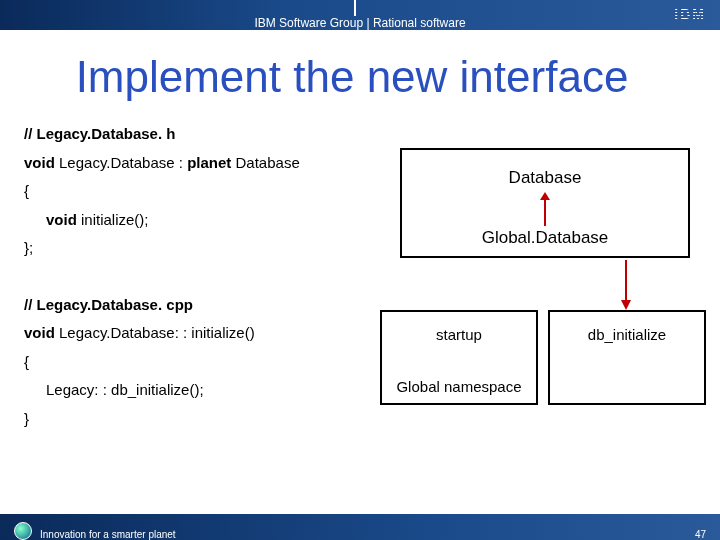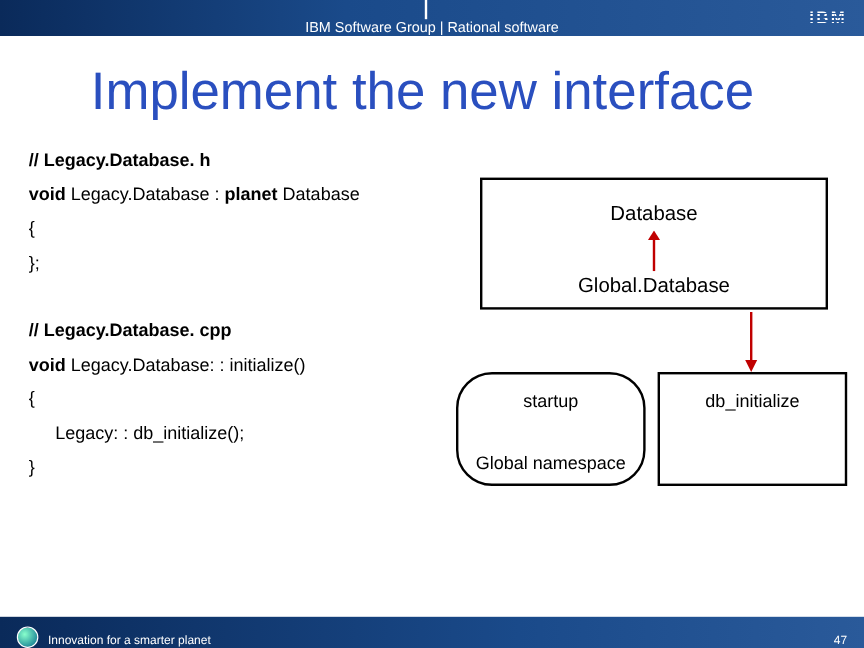--- a/index.html
+++ b/index.html
@@ -98,21 +98,20 @@
     position: absolute;
     border: 2px solid #000;
     box-sizing: border-box;
     text-align: center;
     font-size: 15px;
   }
   .box-left {
     left: 0;
     width: 158px;
     height: 95px;
-    border-radius: 30px;
   }
   .box-right {
     left: 168px;
     width: 158px;
     height: 95px;
   }
   .box .top-label {
     position: absolute;
     top: 14px;
     left: 0; right: 0;
@@ -168,20 +167,23 @@
 <div class="title">Implement the new interface</div>
 
 <div class="content">
 
   <div class="code">
     <div class="bold">// Legacy.Database. h</div>
     <div>
       <span class="bold">void</span><span> Legacy.Database : </span><span class="bold">planet</span><span> Database</span>
     </div>
     <div>{</div>
+    <div class="indent">
+      <span class="bold">void</span><span> initialize();</span>
+    </div>
     <div>};</div>
   </div>
 
   <div style="height:28px"></div>
 
   <div class="code">
     <div class="bold">// Legacy.Database. cpp</div>
     <div>
       <span class="bold">void</span><span> Legacy.Database: : initialize()</span>
     </div>

